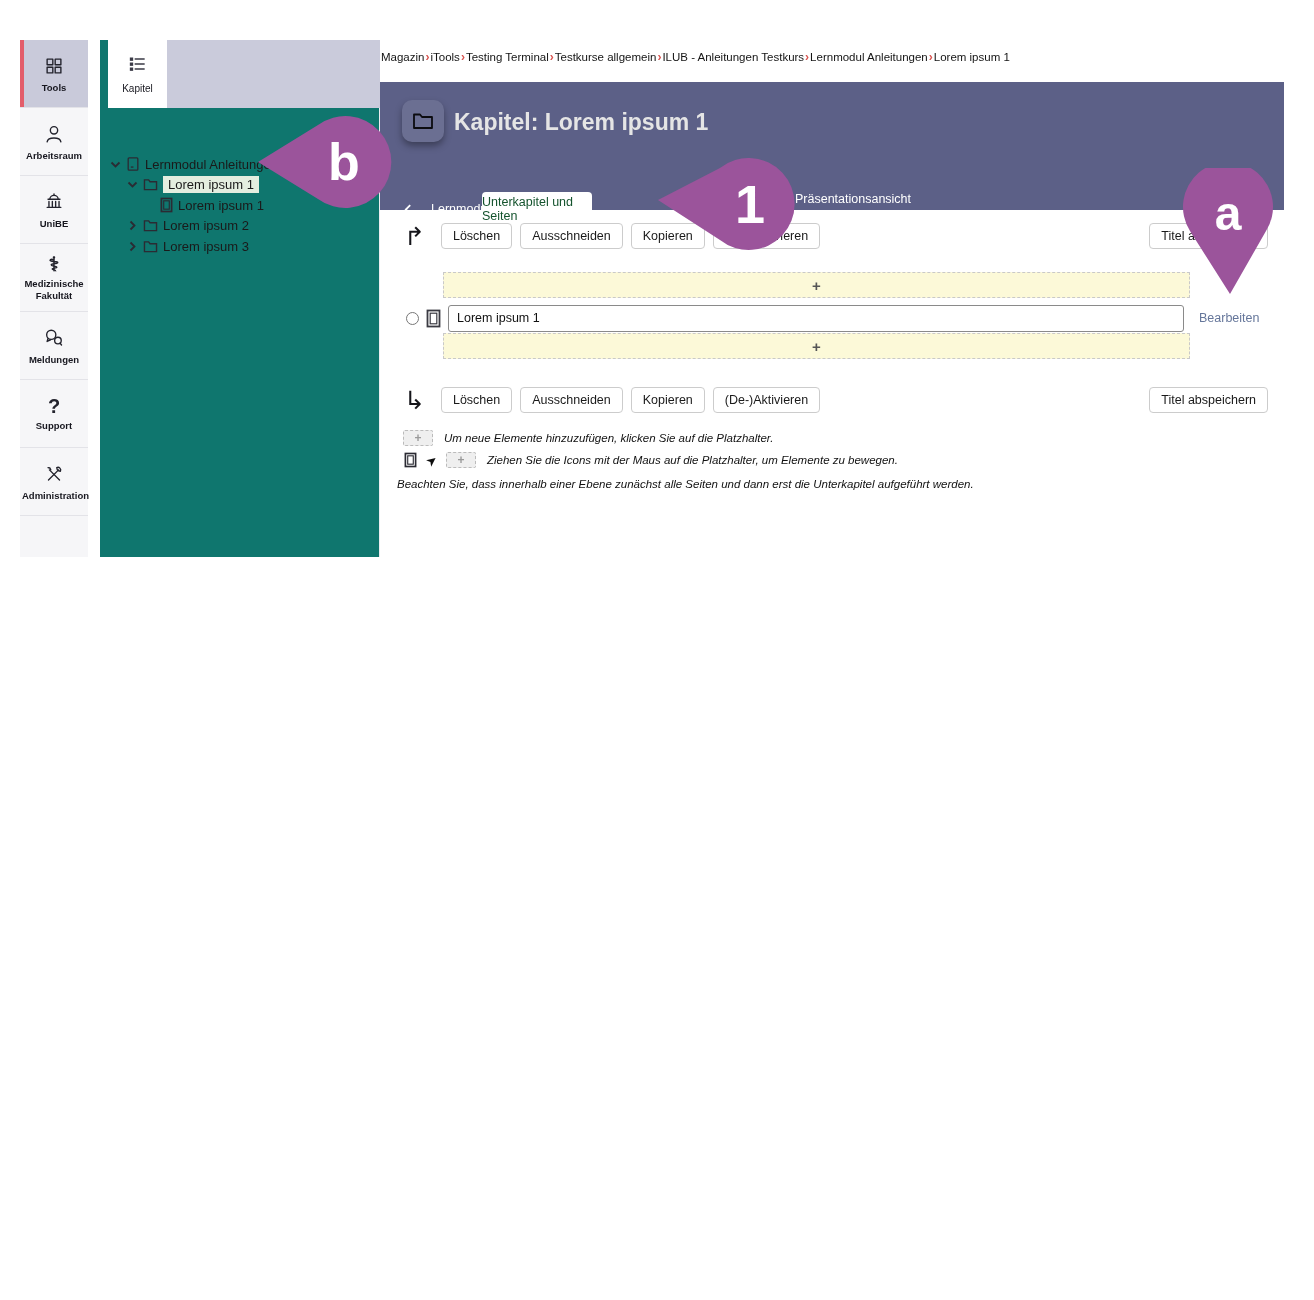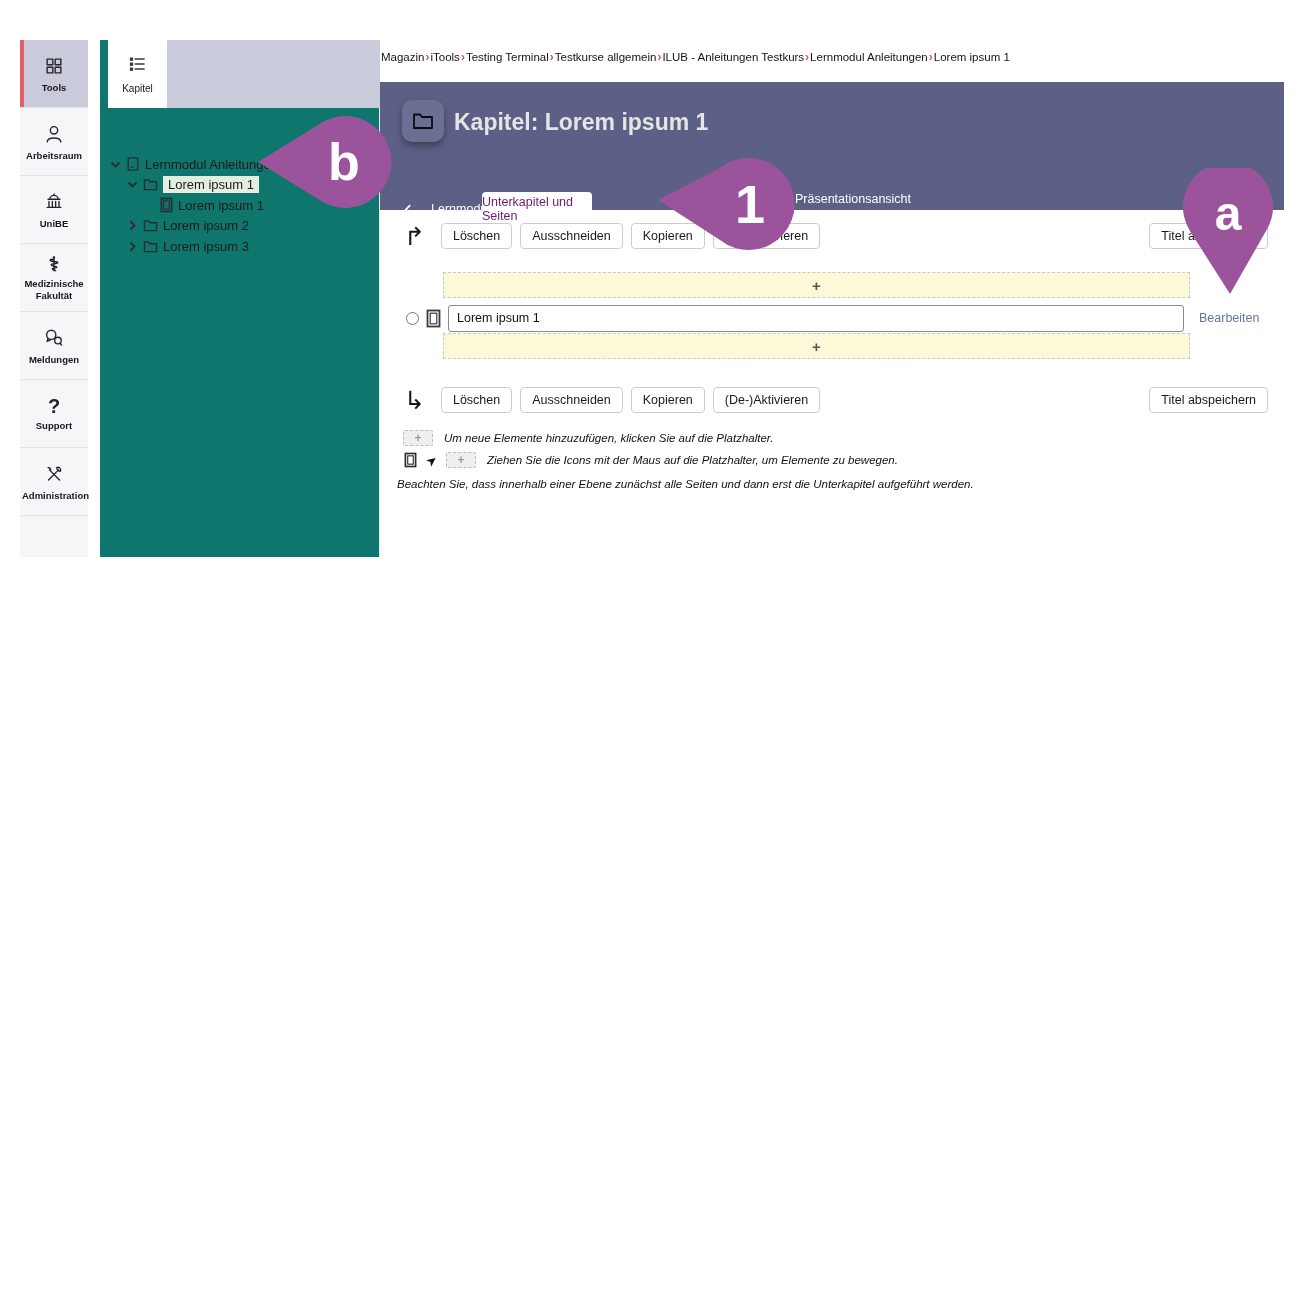--- a/index.html
+++ b/index.html
@@ -46,21 +46,21 @@
   .panel { position:absolute; left:380px; top:82px; width:904px; height:128px; background:#5c6087; }
   .icon-chip { position:absolute; left:22px; top:18px; width:42px; height:42px;
     background:#6b6f92; border-radius:10px; box-shadow:0 4px 7px rgba(0,0,0,.35);
     display:flex; align-items:center; justify-content:center; }
   .icon-chip svg { stroke:#0c0c10; fill:none; stroke-width:1.8; stroke-linejoin:round; }
   .panel-title { position:absolute; left:74px; top:27px; font-size:23px; font-weight:700; color:#e5e5e5; }
   .tabbar { position:absolute; left:0; right:0; bottom:0; height:34px; font-size:12.5px; color:#fff; }
   .tab { position:absolute; top:16px; height:34px; display:flex; align-items:center; gap:19px; cursor:pointer; }
   .tab svg { stroke:#fff; fill:none; stroke-width:2; }
   .tab-back { left:24px; }
-  .tab-active { left:102px; width:110px; background:#fff; color:#701a75;
+  .tab-active { left:102px; width:110px; background:#fff; color:#14532d;
     border-radius:4px 4px 0 0; justify-content:center; }
   .tab-meta { left:343px; }
   .tab-pres { left:415px;flex-direction:column; }
 
   
   .toolbar { position:absolute; left:404px; width:880px; height:28px;
     display:flex; align-items:center; gap:8px; }
   .tb-top { top:222px; } .tb-bottom { top:386px; }
   .move-arrow { font-size:25px; line-height:26px; color:#15151a; margin-right:8px; font-weight:400; }
   .btn { background:#fff; border:1px solid #ccc; border-radius:4px; padding:5px 11px;

